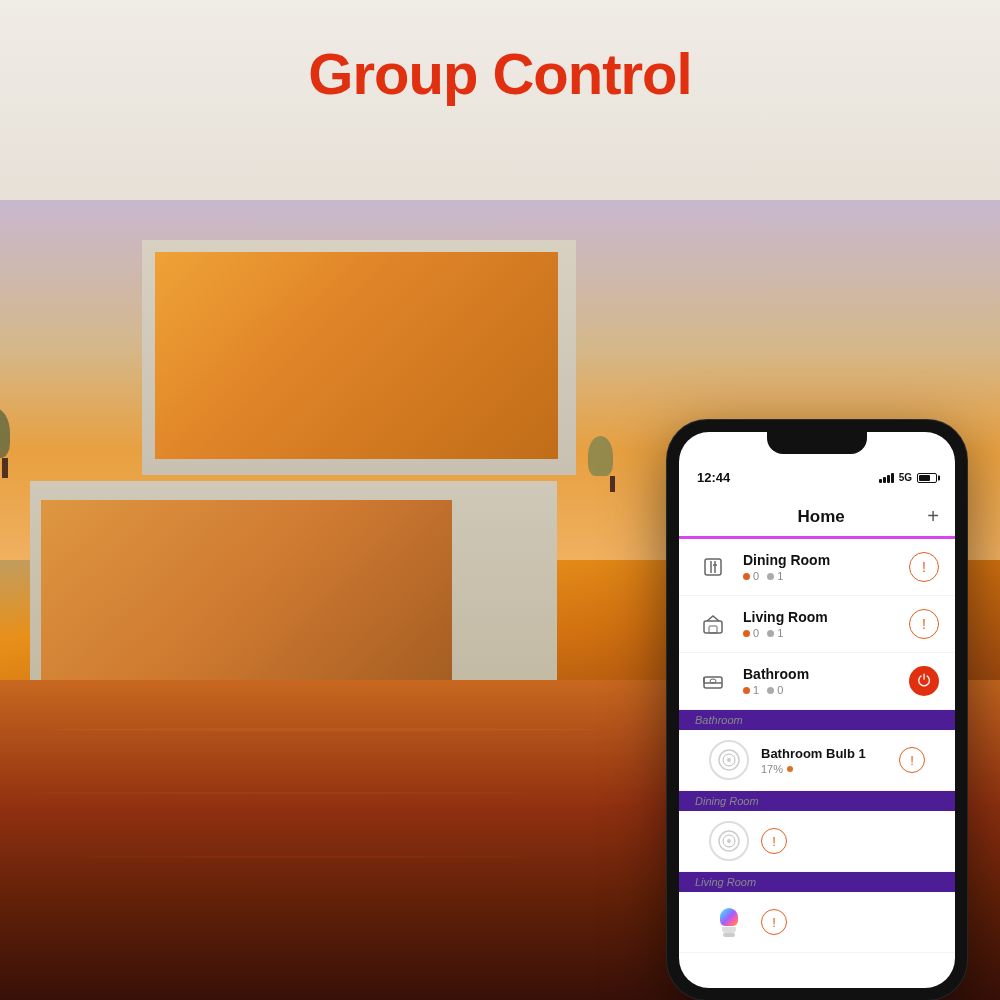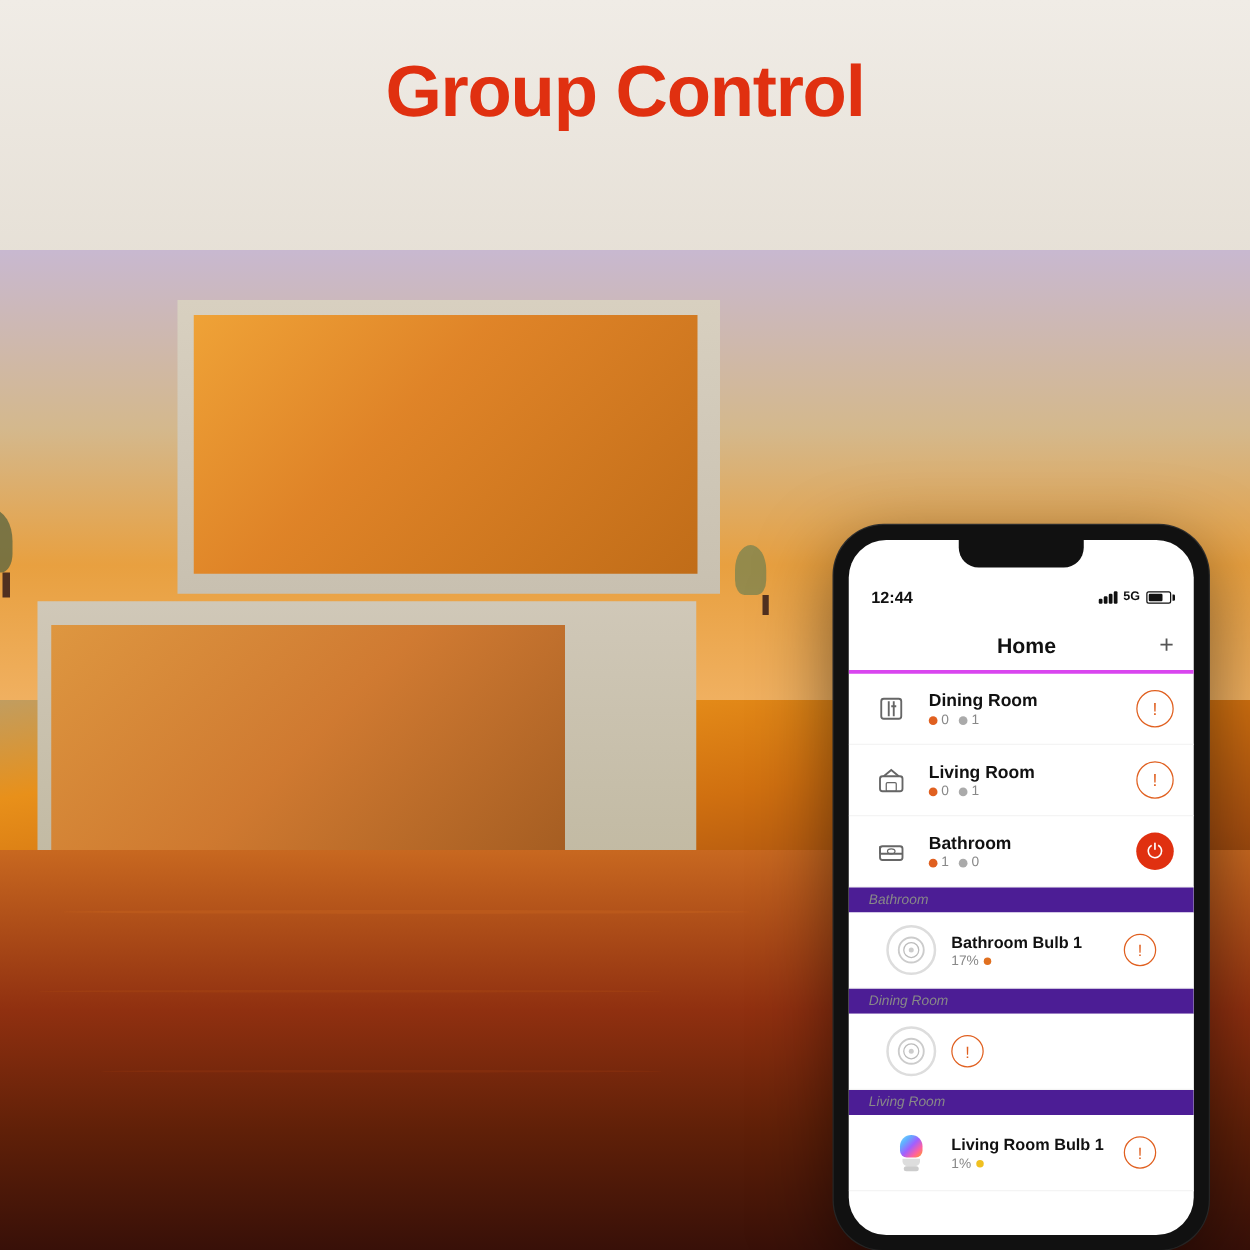--- a/index.html
+++ b/index.html
@@ -601,27 +601,20 @@
         <div class="device-item">
           <div class="device-icon" style="border: none; background: transparent;">
             <div class="color-bulb living-room-bulb-icon">
               <div class="bulb-colorful">
                 <div class="bulb-top"></div>
                 <div class="bulb-bottom"></div>
                 <div class="bulb-base"></div>
               </div>
             </div>
           </div>
-          <div class="device-info">
-            <div class="device-name">Living Room Bulb 1</div>
-            <div class="device-status">
-              <span>1%</span>
-              <div class="status-dot status-dot-yellow"></div>
-            </div>
-          </div>
           <div class="device-warning">!</div>
         </div>
 
       </div>
     </div>
   </div>
 
 </div>
 
 </body></html>

